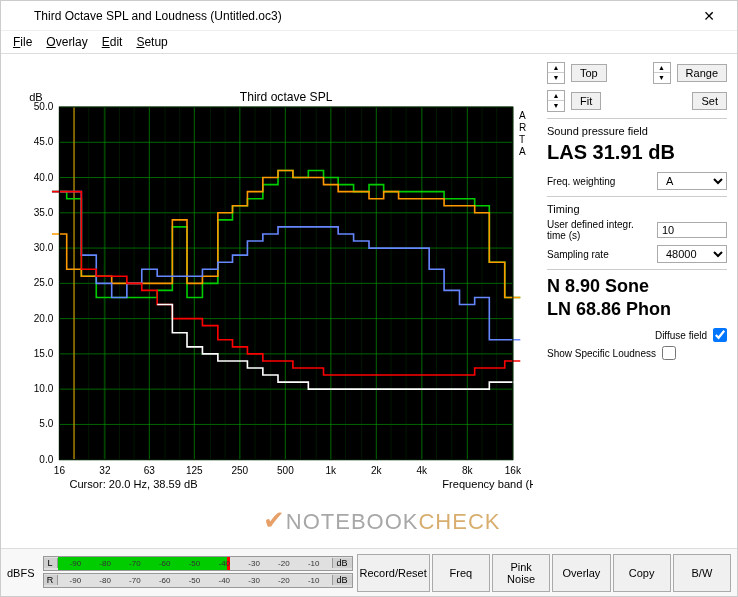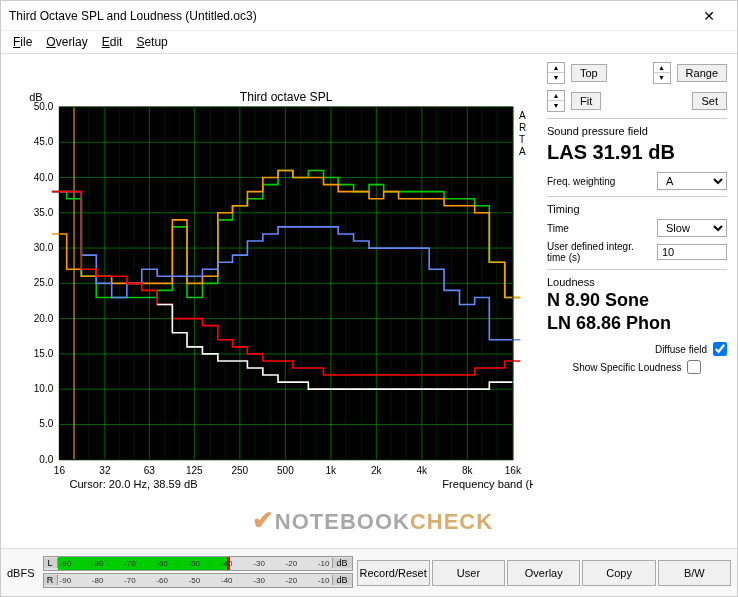--- a/index.html
+++ b/index.html
@@ -1,18 +1,18 @@
 <!DOCTYPE html>
 <html><head>
 <meta charset="utf-8">
 <style>
 * { box-sizing: border-box; margin: 0; padding: 0; }
 body { font-family: "Segoe UI", Tahoma, sans-serif; font-size: 12px; background: #fff; color: #000; width: 738px; height: 597px; overflow: hidden; border: 1px solid #ccc; position: relative; }
 .titlebar { display: flex; align-items: center; height: 30px; padding: 0 8px; border-bottom: 1px solid #eee; }
-.titlebar-title { flex: 1; font-size: 12px; }
+.titlebar-title { flex: 1; font-size: 12px; margin-left: 25px; }
 .close-btn { width: 40px; text-align: center; font-size: 14px; cursor: pointer; }
 .menubar { display: flex; gap: 2px; padding: 2px 6px; border-bottom: 1px solid #ddd; }
 .menubar span { padding: 2px 6px; cursor: pointer; }
 .menubar span u { text-decoration: underline; }
 .main { display: flex; height: calc(100% - 30px - 22px - 48px); }
 .chart-pane { flex: 1; position: relative; padding: 8px 4px 4px 8px; }
 .side-pane { width: 200px; padding: 8px 10px; font-size: 12px; }
 .side-row { display: flex; align-items: center; gap: 6px; margin-bottom: 6px; justify-content: space-between; }
 .spin { display: inline-flex; flex-direction: column; border: 1px solid #aaa; width: 18px; }
 .spin span { font-size: 7px; text-align: center; height: 10px; line-height: 10px; cursor: pointer; border-bottom: 1px solid #ccc; }
@@ -26,25 +26,25 @@
 select, input[type=text] { font-size: 11px; border: 1px solid #aaa; padding: 1px 4px; width: 70px; background: #fff; }
 input[type=checkbox] { width: 14px; height: 14px; }
 .section-label { font-size: 11px; margin: 6px 0 2px 0; }
 .bottom { position: absolute; bottom: 0; left: 0; right: 0; height: 48px; display: flex; align-items: center; padding: 4px 6px; gap: 4px; border-top: 1px solid #ddd; background: #f8f8f8; }
 .meters { width: 310px; }
 .meter-row { display: flex; align-items: center; height: 15px; margin-bottom: 2px; border: 1px solid #999; font-size: 9px; background: #e0e0e0; }
 .meter-lbl { width: 14px; text-align: center; background: #d0d0d0; border-right: 1px solid #999; }
 .meter-bar { flex: 1; position: relative; height: 100%; }
 .meter-fill { position: absolute; left: 0; top: 0; bottom: 0; background: #0c0; }
 .meter-red { position: absolute; top: 0; bottom: 0; width: 3px; background: red; }
-.meter-ticks { position: absolute; inset: 0; display: flex; justify-content: space-between; padding: 0 2px; font-size: 8px; color: #333; align-items: center; }
+.meter-ticks { position: absolute; inset: 0; display: flex; justify-content: space-between; padding: 0 12px; font-size: 8px; color: #333; align-items: center; }
 .meter-end { width: 20px; text-align: center; background: #d0d0d0; border-left: 1px solid #999; font-size: 9px; }
 .bottom-btns { display: flex; gap: 2px; flex: 1; }
 .bottom-btns .btn { flex: 1; text-align: center; padding: 6px 2px; }
-.watermark { position: absolute; bottom: 60px; left: 251px; font-size: 22px; color: rgba(120,120,120,0.65); font-weight: bold; letter-spacing: 1px; pointer-events: none; font-family: Arial, sans-serif; }
+.watermark { position: absolute; bottom: 60px; left: 262px; font-size: 22px; color: rgba(120,120,120,0.65); font-weight: normal; letter-spacing: 1px; pointer-events: none; font-family: Arial, sans-serif; }
 .watermark .check { color: rgba(200,140,50,0.7); }
 #plot { width: 100%; height: 100%; }
 .axis-text { font-size: 10px; fill: #000; }
 .axis-label { font-size: 11px; fill: #000; }
 .chart-title { font-size: 12px; fill: #000; }
 </style>
 </head>
 <body>
 
 <div class="titlebar">
@@ -183,36 +183,35 @@
     <div class="sep"></div>
     <div class="section-label">Sound pressure field</div>
     <div class="big1">LAS 31.91 dB</div>
     <div class="field-row">
       <label>Freq. weighting</label>
       <select><option>A</option></select>
     </div>
     <div class="sep"></div>
     <div class="section-label">Timing</div>
     <div class="field-row">
-      <label>Time</label>
-      <select><option>Slow</option></select>
-    </div>
-    <div class="field-row">
       <label style="max-width:100px">User defined integr. time (s)</label>
       <input type="text" value="10" style="">
     </div>
+    <div class="field-row">
+      <label>Sampling rate</label>
+      <select><option>48000</option></select>
+    </div>
     <div class="sep"></div>
-    <div class="section-label">Loudness</div>
     <div class="big2">N 8.90 Sone</div>
     <div class="big2">LN 68.86 Phon</div>
     <div class="field-row" style="justify-content:flex-end;gap:6px;margin-top:8px">
       <label>Diffuse field</label>
       <input type="checkbox" checked="" style="">
     </div>
-    <div class="field-row" style="justify-content:center;gap:6px">
+    <div class="field-row" style="justify-content:flex-start;gap:6px">
       <label>Show Specific Loudness</label>
       <input type="checkbox" style="">
     </div>
   </div>
 </div>
 
 <div class="bottom">
   <div style="font-size:11px;margin-right:4px">dBFS</div>
   <div class="meters">
     <div class="meter-row">
@@ -247,21 +246,22 @@
             <span>-30</span>
             <span>-20</span>
             <span>-10</span>
           </div>
         </div>
       <div class="meter-end">dB</div>
     </div>
   </div>
   <div class="bottom-btns">
     <button class="btn">Record/Reset</button>
-    <button class="btn">User</button>
+    <button class="btn">Freq</button>
+    <button class="btn">Pink Noise</button>
     <button class="btn">Overlay</button>
     <button class="btn">Copy</button>
     <button class="btn">B/W</button>
   </div>
 </div>
 
 <div class="watermark">
   <span style="color:rgba(220,120,40,0.7);font-size:26px">✔</span><span>NOTEBOOK</span><span class="check">CHECK</span>
 </div>
 

